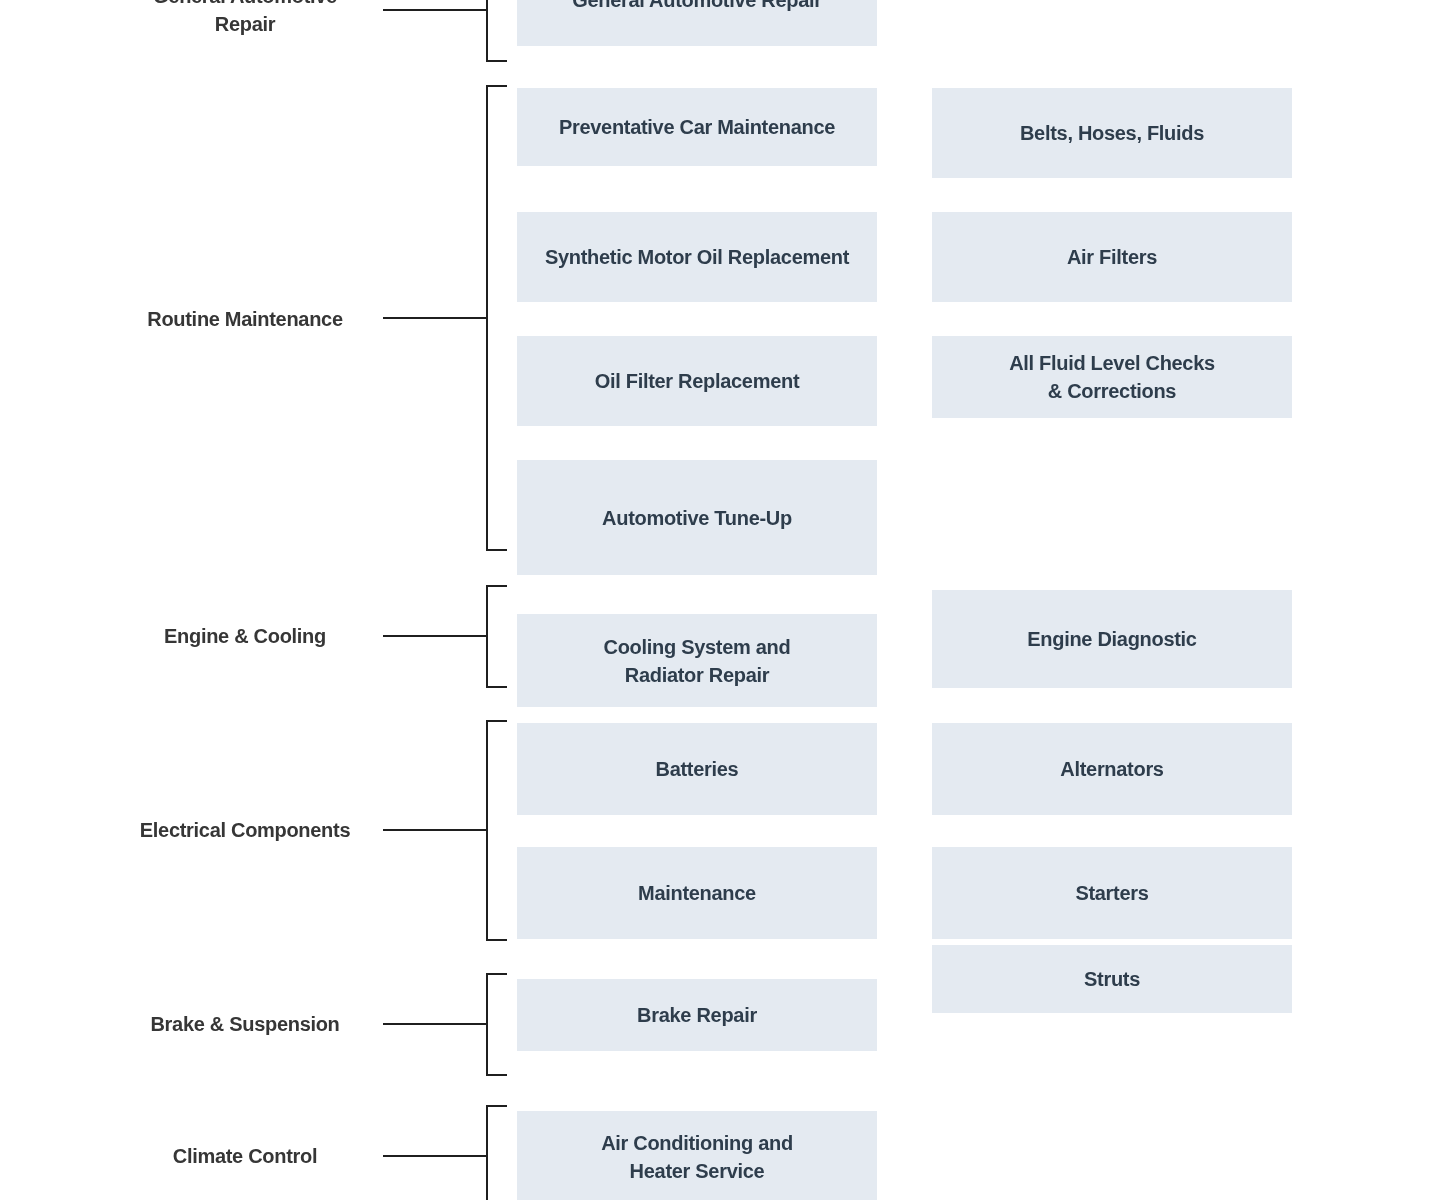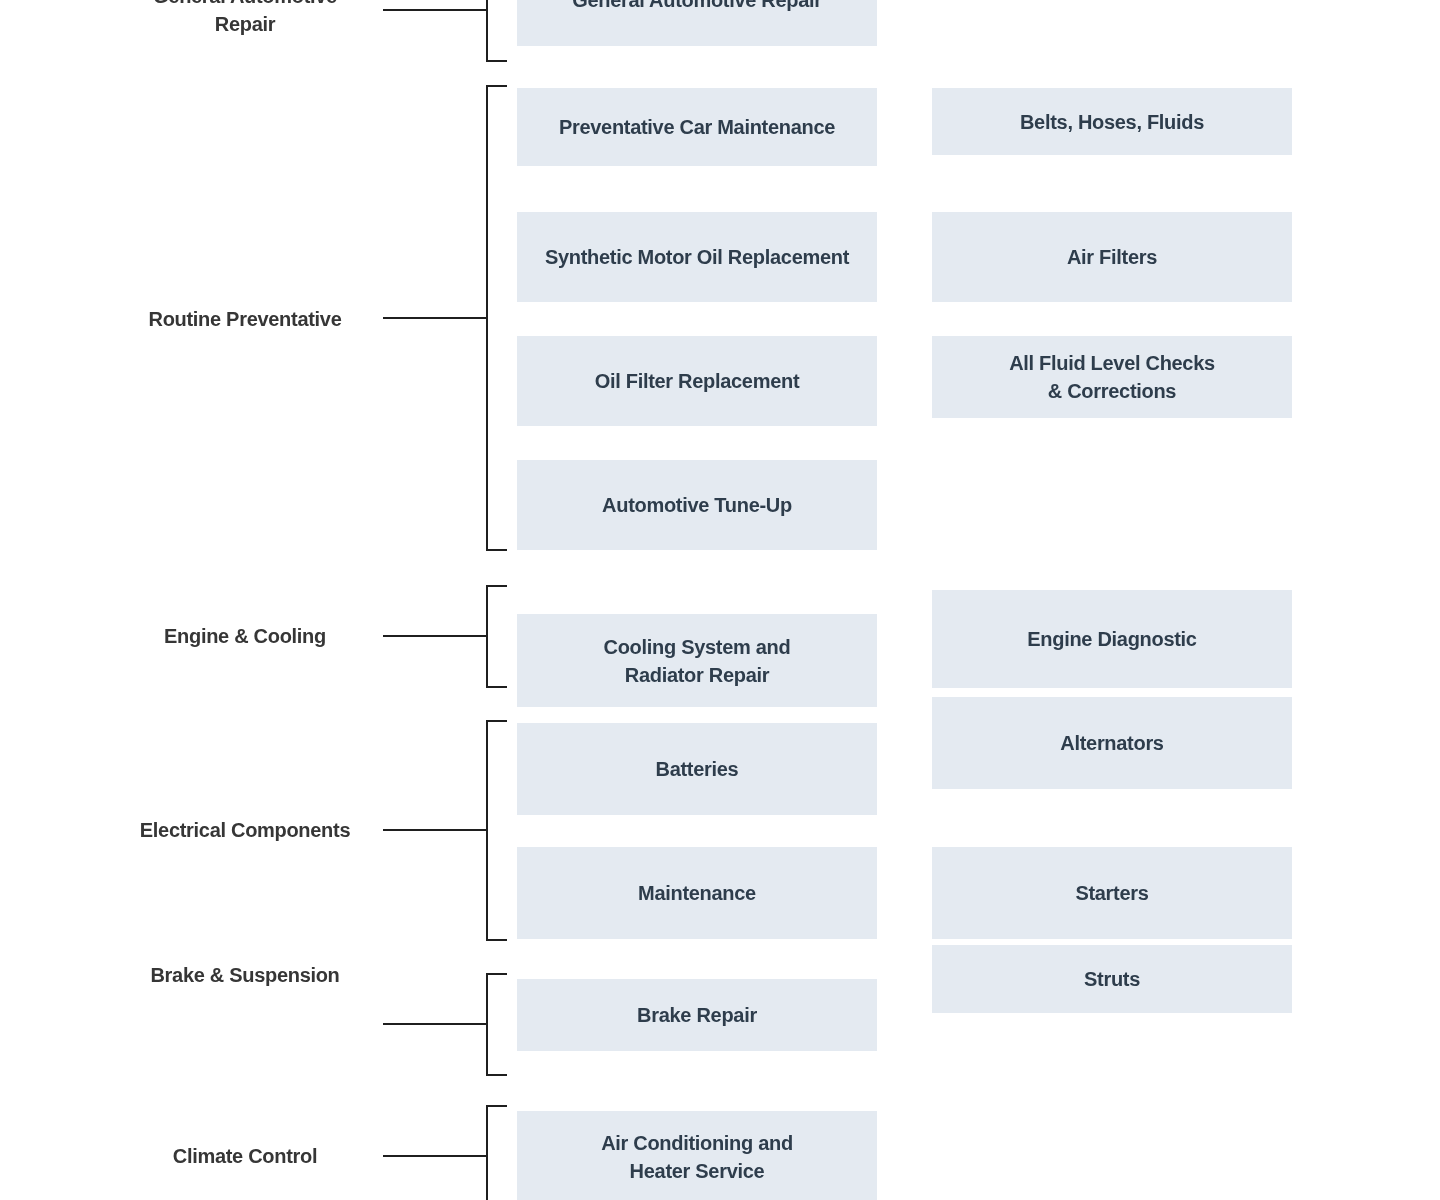--- a/index.html
+++ b/index.html
@@ -59,30 +59,30 @@
   <div>
     <div class="cat-label" style="top:-18px">General Automotive
 Repair</div>
     <div class="hline" style="top:9px"></div>
     <div class="vline" style="top:-50px;height:112px"></div>
     <div class="tick" style="top:60px"></div>
     <div class="box col1" style="top:-46px;height:92px">General Automotive Repair</div>
   </div>
 
   <div>
-    <div class="cat-label" style="top:305px">Routine Preventative</div>
+    <div class="cat-label" style="top:305px">Routine Maintenance</div>
     <div class="hline" style="top:317px"></div>
     <div class="vline" style="top:85px;height:466px"></div>
     <div class="tick" style="top:85px"></div>
     <div class="tick" style="top:549px"></div>
     <div class="box col1" style="top:88px;height:78px">Preventative Car Maintenance</div>
     <div class="box col1" style="top:212px;height:90px">Synthetic Motor Oil Replacement</div>
     <div class="box col1" style="top:336px;height:90px">Oil Filter Replacement</div>
-    <div class="box col1" style="top:460px;height:90px">Automotive Tune-Up</div>
-    <div class="box col2" style="top:88px;height:67px">Belts, Hoses, Fluids</div>
+    <div class="box col1" style="top:460px;height:115px">Automotive Tune-Up</div>
+    <div class="box col2" style="top:88px;height:90px">Belts, Hoses, Fluids</div>
     <div class="box col2" style="top:212px;height:90px">Air Filters</div>
     <div class="box col2" style="top:336px;height:82px">All Fluid Level Checks
 &amp; Corrections</div>
   </div>
 
   <div>
     <div class="cat-label" style="top:622px">Engine &amp; Cooling</div>
     <div class="hline" style="top:635px"></div>
     <div class="vline" style="top:585px;height:103px"></div>
     <div class="tick" style="top:585px"></div>
@@ -93,26 +93,26 @@
   </div>
 
   <div>
     <div class="cat-label" style="top:816px">Electrical Components</div>
     <div class="hline" style="top:829px"></div>
     <div class="vline" style="top:720px;height:221px"></div>
     <div class="tick" style="top:720px"></div>
     <div class="tick" style="top:939px"></div>
     <div class="box col1" style="top:723px;height:92px">Batteries</div>
     <div class="box col1" style="top:847px;height:92px">Maintenance</div>
-    <div class="box col2" style="top:697px;height:92px">Alternators</div>
+    <div class="box col2" style="top:723px;height:92px">Alternators</div>
     <div class="box col2" style="top:847px;height:92px">Starters</div>
   </div>
 
   <div>
-    <div class="cat-label" style="top:961px">Brake &amp; Suspension</div>
+    <div class="cat-label" style="top:1010px">Brake &amp; Suspension</div>
     <div class="hline" style="top:1023px"></div>
     <div class="vline" style="top:973px;height:103px"></div>
     <div class="tick" style="top:973px"></div>
     <div class="tick" style="top:1074px"></div>
     <div class="box col1" style="top:979px;height:72px">Brake Repair</div>
     <div class="box col2" style="top:945px;height:68px">Struts</div>
   </div>
 
   <div>
     <div class="cat-label" style="top:1142px">Climate Control</div>

